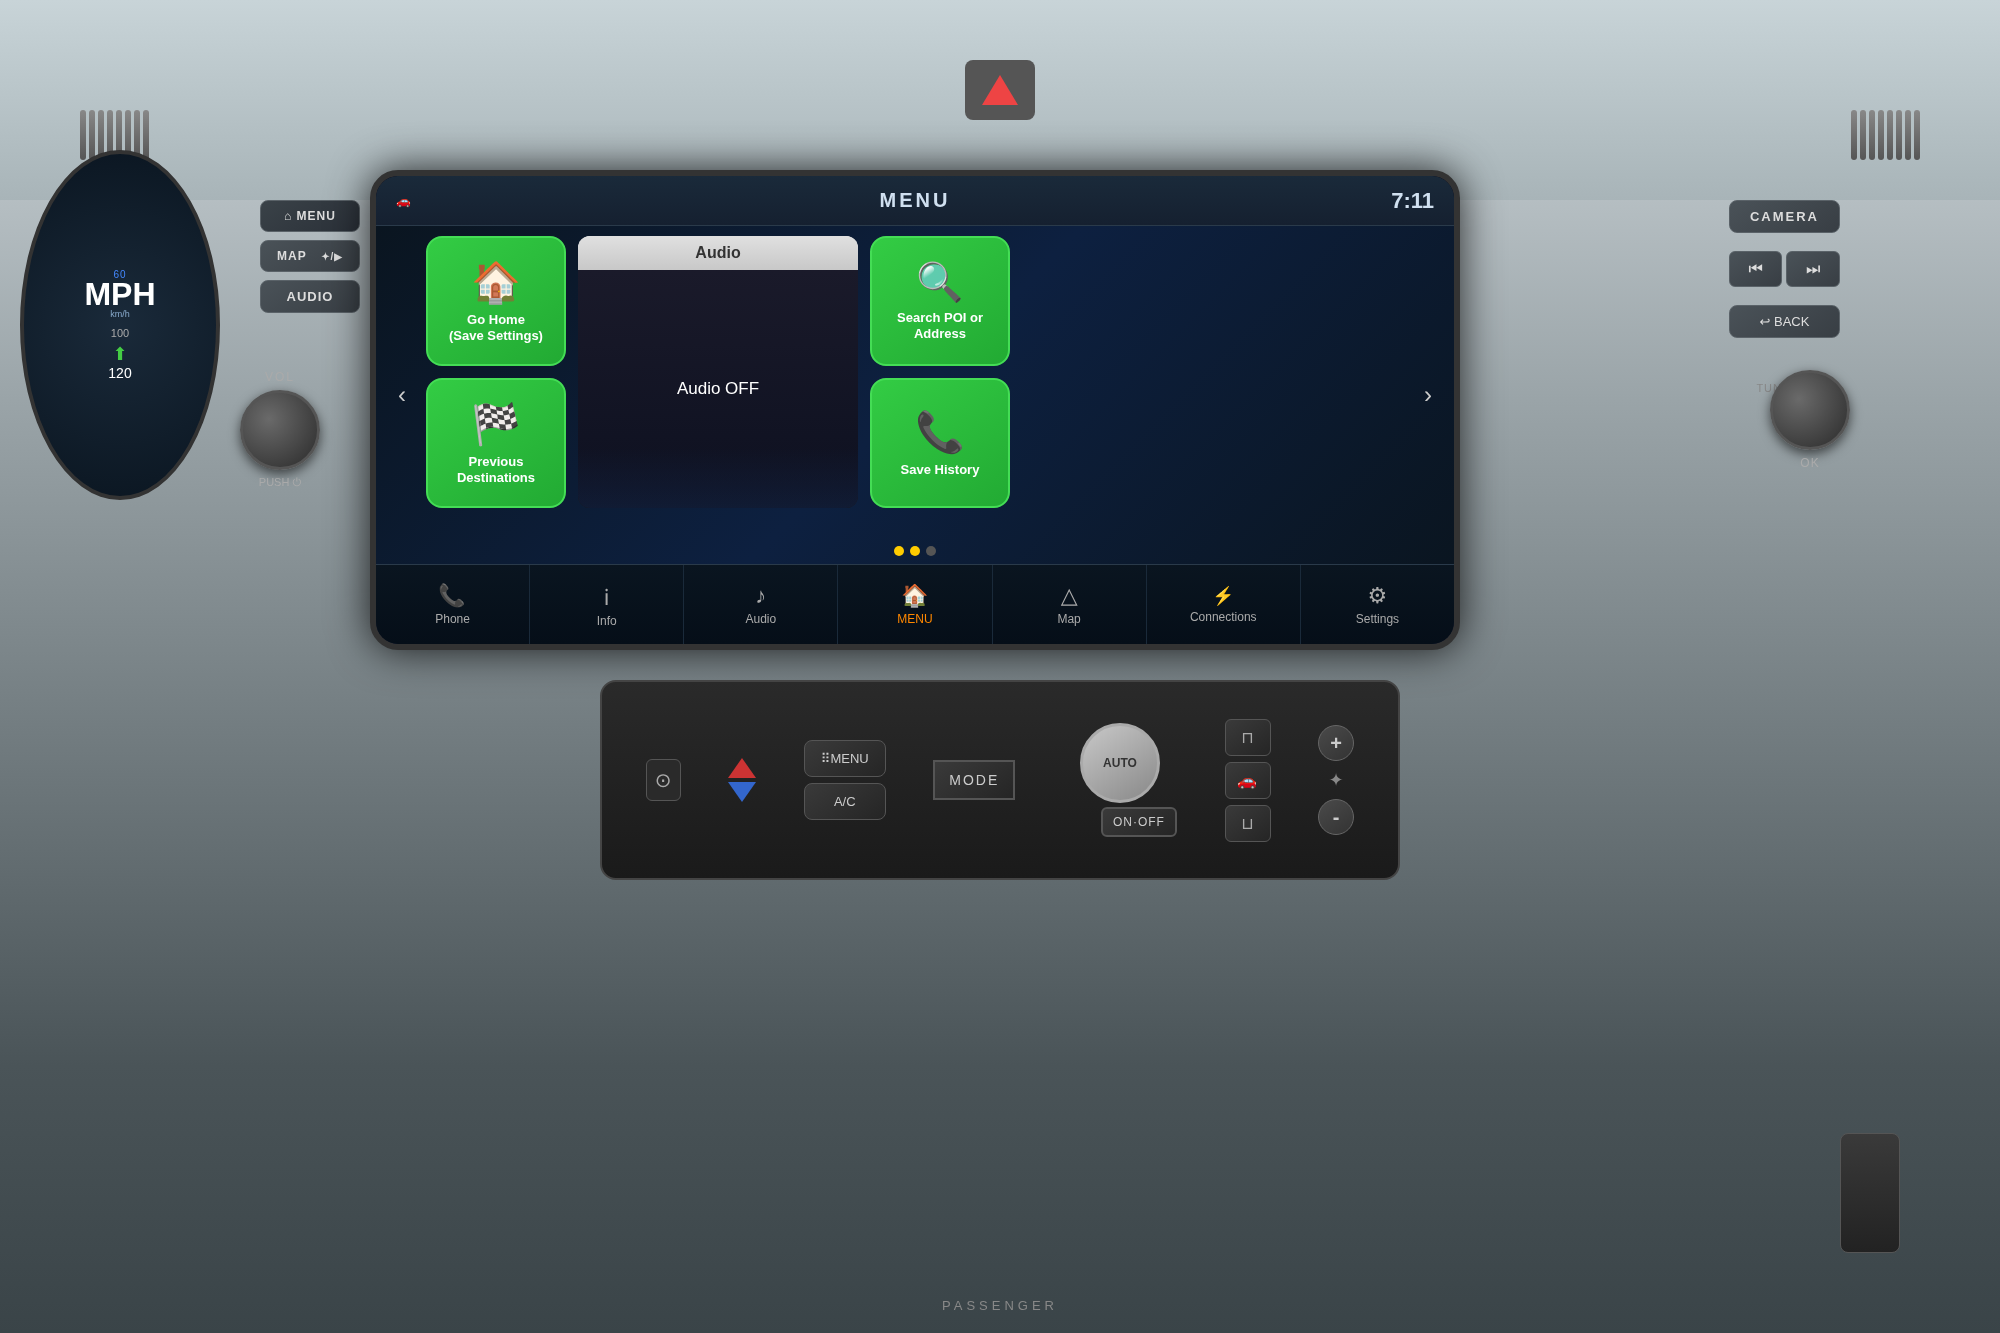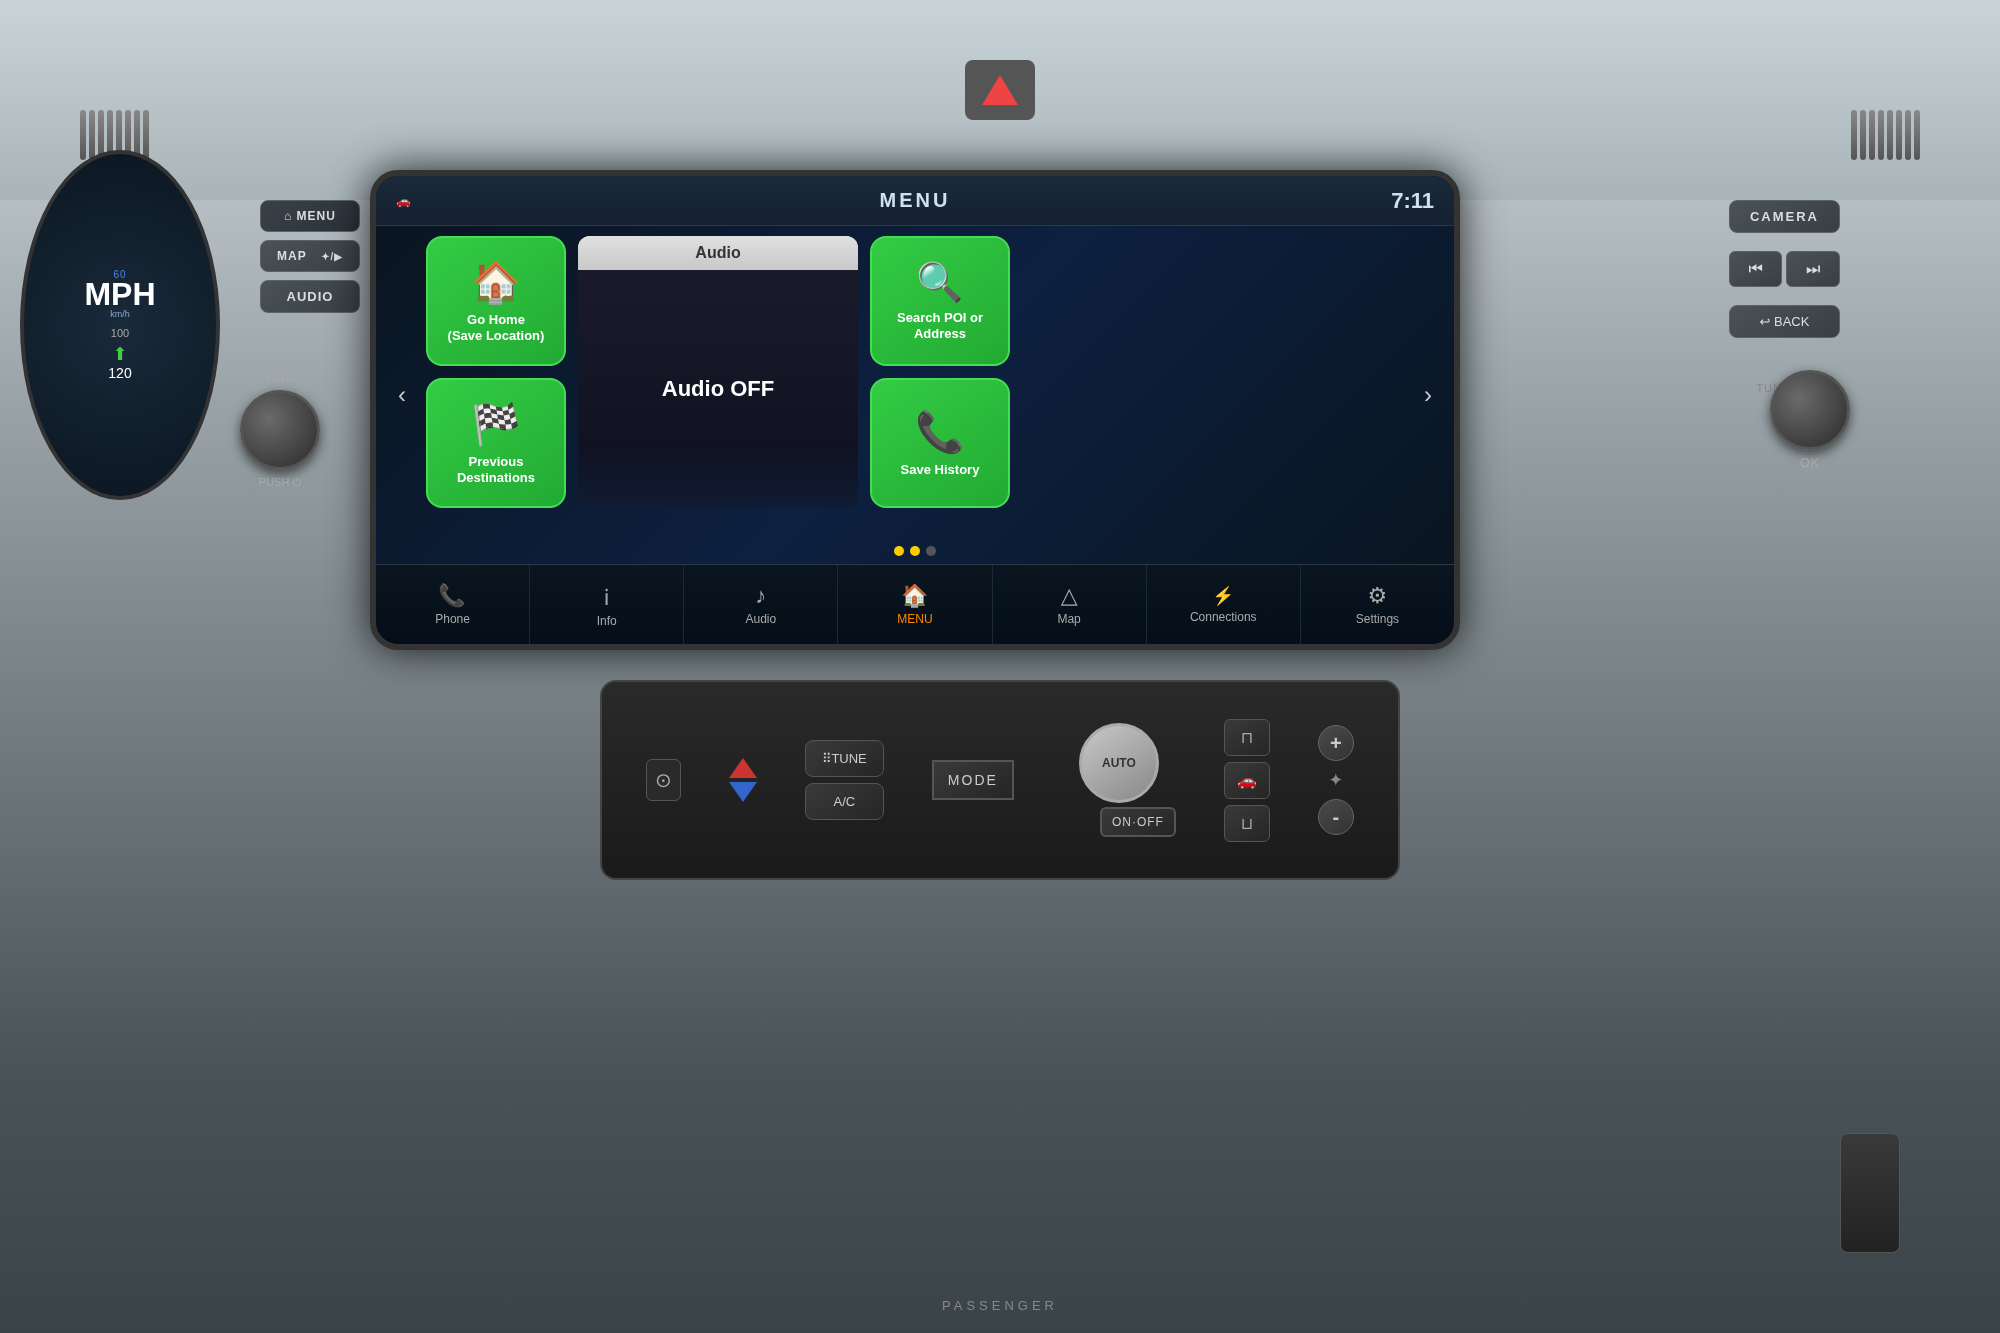--- a/index.html
+++ b/index.html
@@ -191,22 +191,22 @@
       flex: 1;
       display: flex;
       align-items: center;
       justify-content: center;
       background: linear-gradient(180deg, #1a1a2a, #0d1020);
       position: relative;
     }
 
     .audio-off-text {
       color: white;
-      font-size: 22px;
-      font-weight: bold;
+      font-size: 17px;
+      font-weight: normal;
     }
 
     .audio-wave {
       position: absolute;
       bottom: 0;
       left: 0;
       right: 0;
       height: 60px;
       background: linear-gradient(180deg, transparent, #1a3a6a44);
     }
@@ -646,21 +646,21 @@
     <div class="screen-content">
 
       <div class="nav-arrow left">‹</div>
 
       <div class="menu-grid">
 
         <div class="app-btn">
           <div class="btn-icon icon-house">🏠</div>
           <div class="btn-label">
             <span>Go Home</span><br>
-            <span>(Save Location)</span>
+            <span>(Save Settings)</span>
           </div>
         </div>
 
         <div class="audio-panel">
           <div class="audio-panel-header">Audio</div>
           <div class="audio-panel-body">
             <div class="audio-off-text">Audio OFF</div>
             <div class="audio-wave"></div>
           </div>
         </div>
@@ -760,21 +760,21 @@
   <div style="display:flex;flex-direction:column;align-items:center;gap:4px;">
     <div style="background:#2a2a2a;border:1px solid #555;border-radius:6px;padding:8px;color:#aaa;font-size:20px;cursor:pointer;">⊙</div>
   </div>
 
   <div class="temp-arrows">
     <div class="temp-up"></div>
     <div class="temp-down"></div>
   </div>
 
   <div style="display:flex;flex-direction:column;gap:6px;">
-    <div class="climate-btn">⠿TUNE</div>
+    <div class="climate-btn">⠿MENU</div>
     <div class="climate-btn">A/C</div>
   </div>
 
   <div class="mode-btn">MODE</div>
 
   <div style="display:flex;flex-direction:column;align-items:center;gap:4px;">
     <div class="auto-btn">AUTO</div>
     <div class="onoff-btn">ON·OFF</div>
   </div>
 

